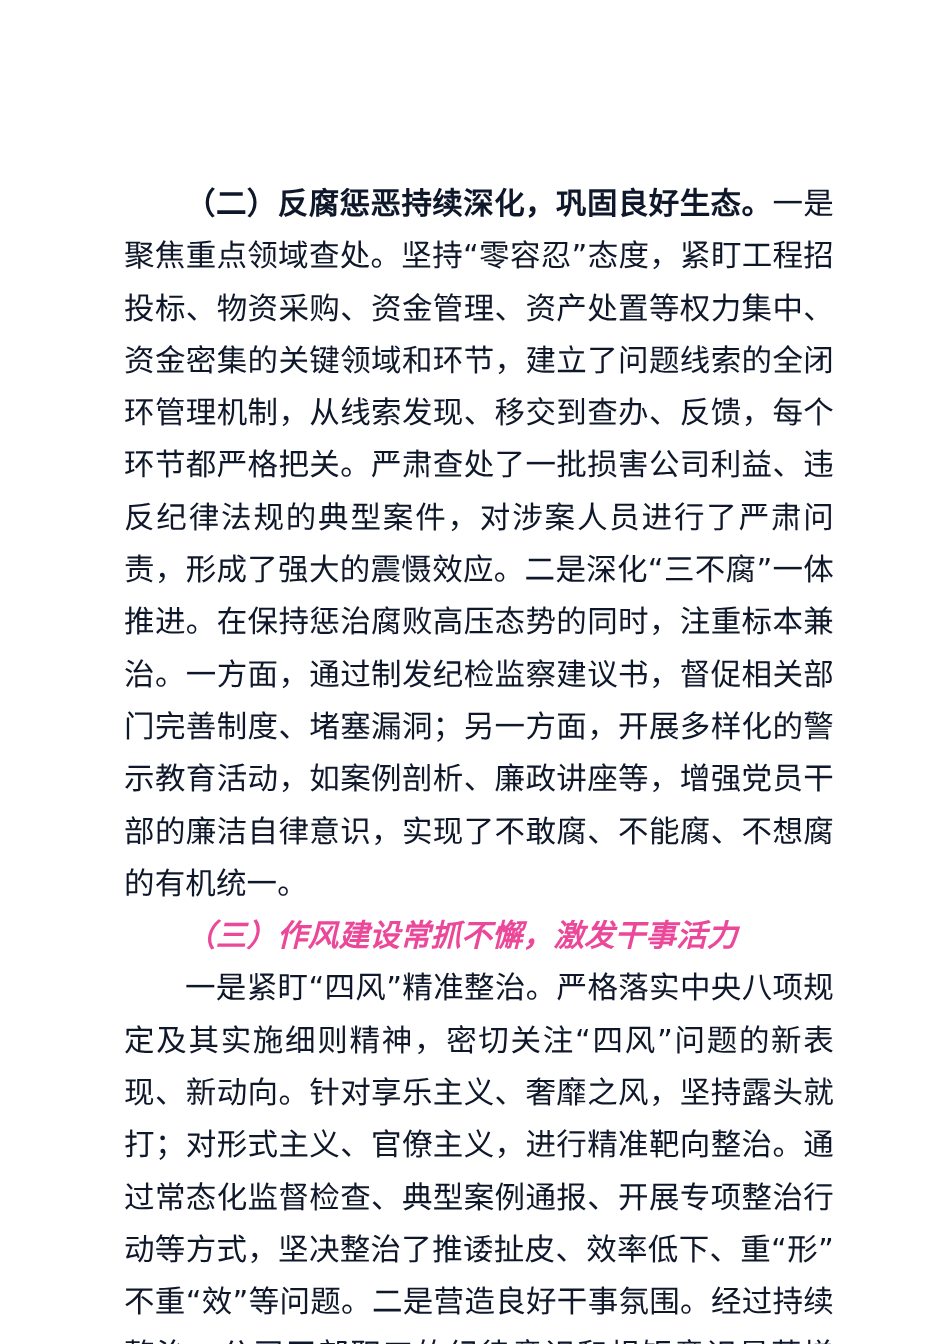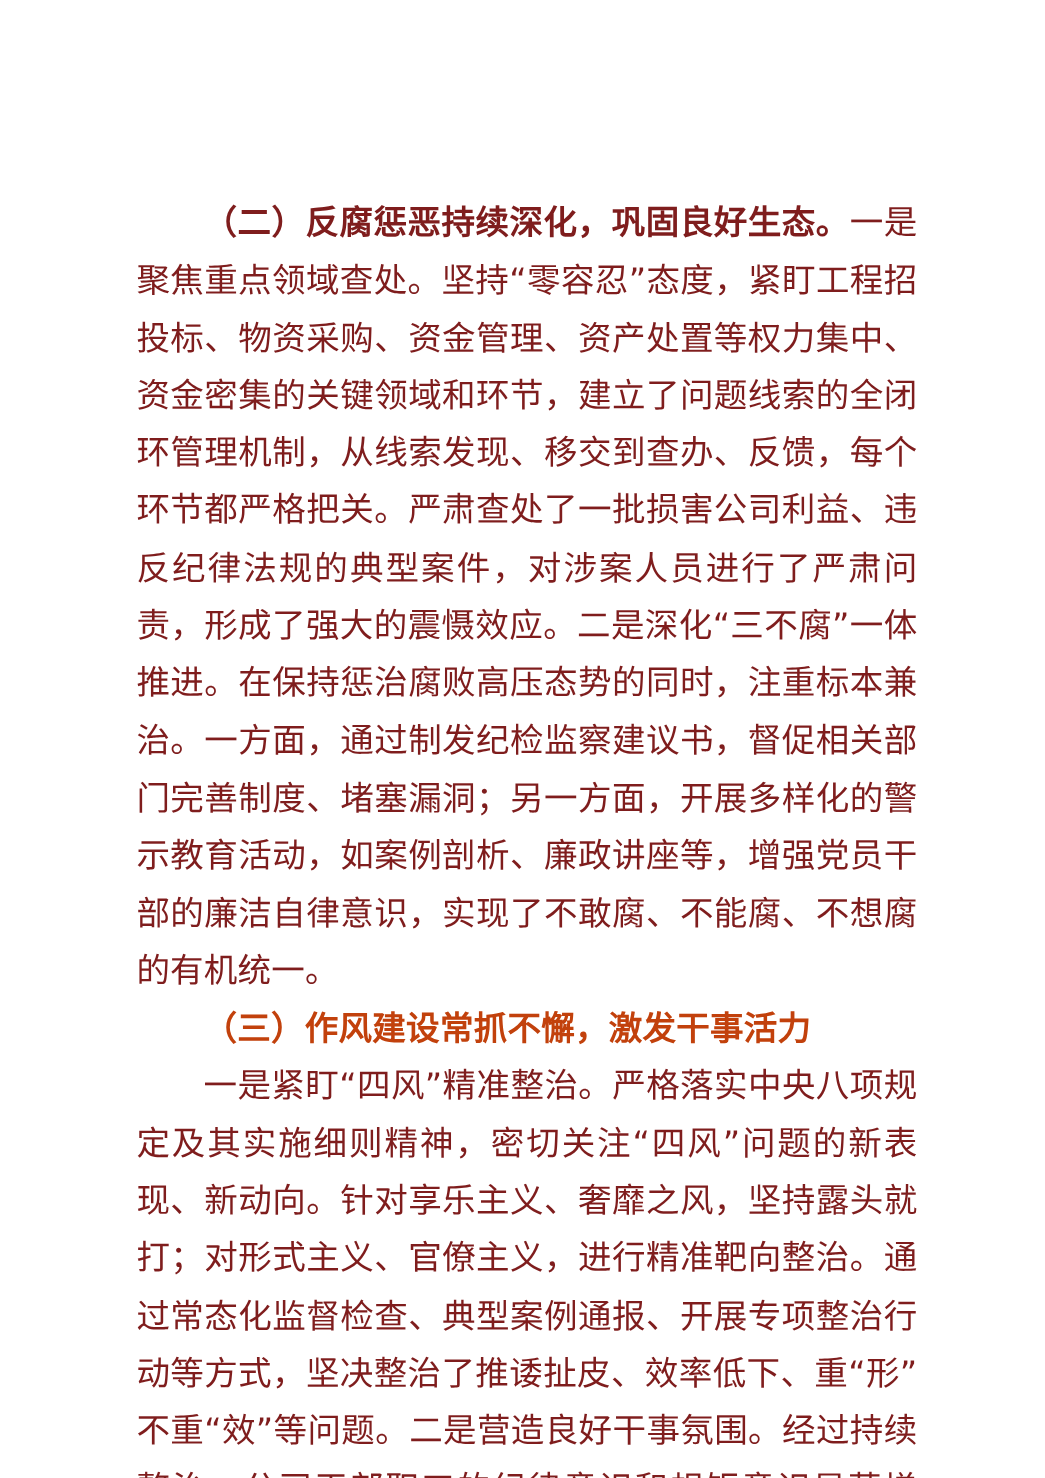--- a/index.html
+++ b/index.html
@@ -32,21 +32,21 @@
     width: 710px;
   }
 
   .para {
     margin: 0;
     font-size: 30.5px;
     line-height: 52.3px;
     text-align: justify;
     text-justify: inter-ideograph;
     letter-spacing: 0.15px;
-    color: #7f1d1d;
+    color: #0f172a;
     font-weight: 400;
     word-break: break-all;
   }
 
   
   .indent {
     text-indent: 2em;
   }
 
   .strong {
@@ -54,22 +54,23 @@
     letter-spacing: 0.2px;
   }
 
   .heading-line {
     margin: 0;
     font-size: 30.5px;
     line-height: 52.3px;
     font-weight: 700;
     text-indent: 2em;
     letter-spacing: 0.2px;
-    color: #c2410c;
+    color: #ec4899;
     white-space: nowrap;
+    font-style: italic;
   }
 
   
   .continues {
     text-align: justify;
     text-justify: inter-ideograph;
   }
 </style>
 </head>
 <body>

